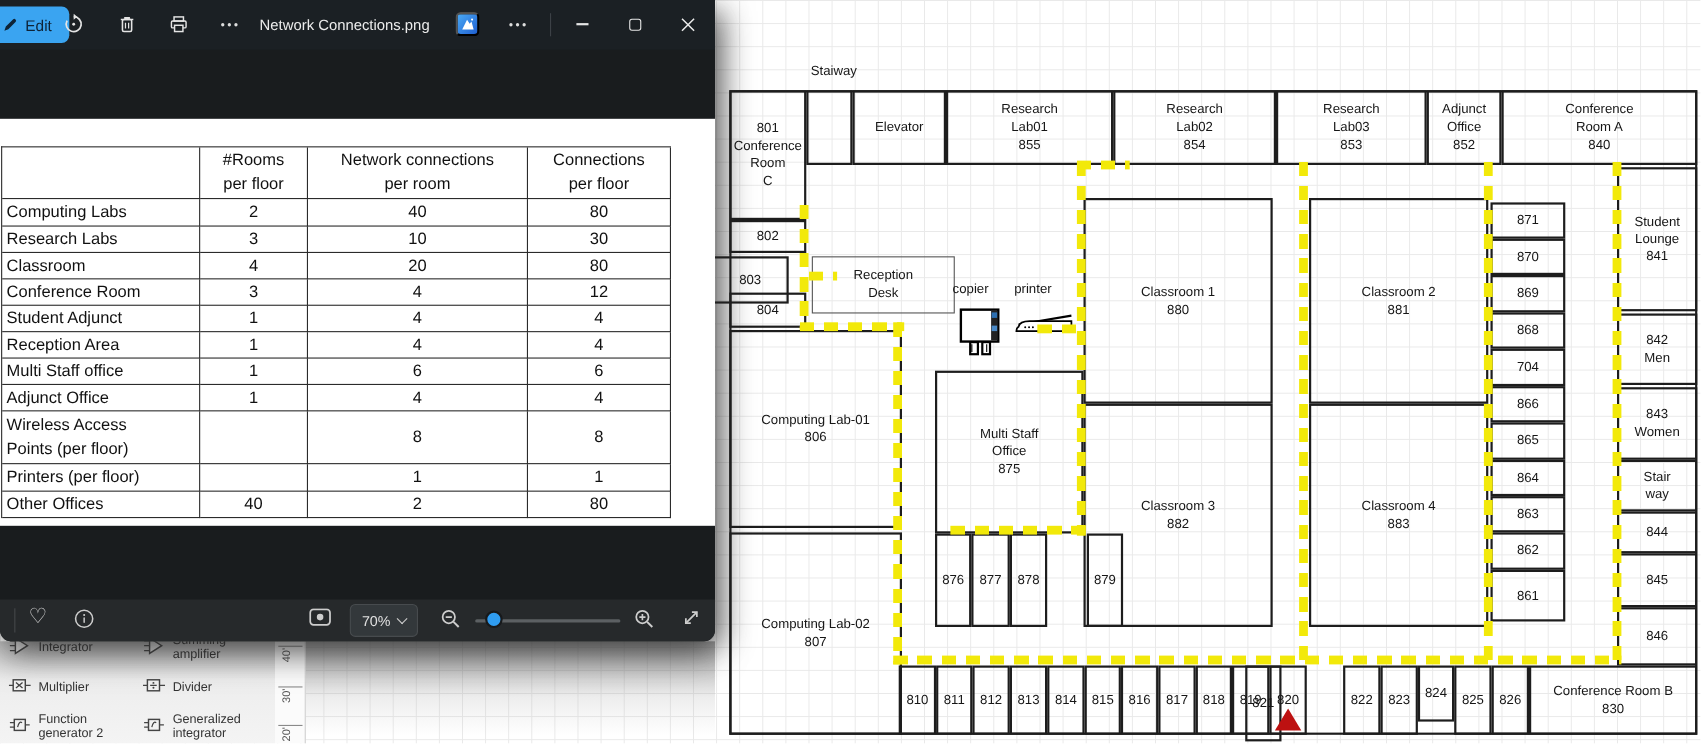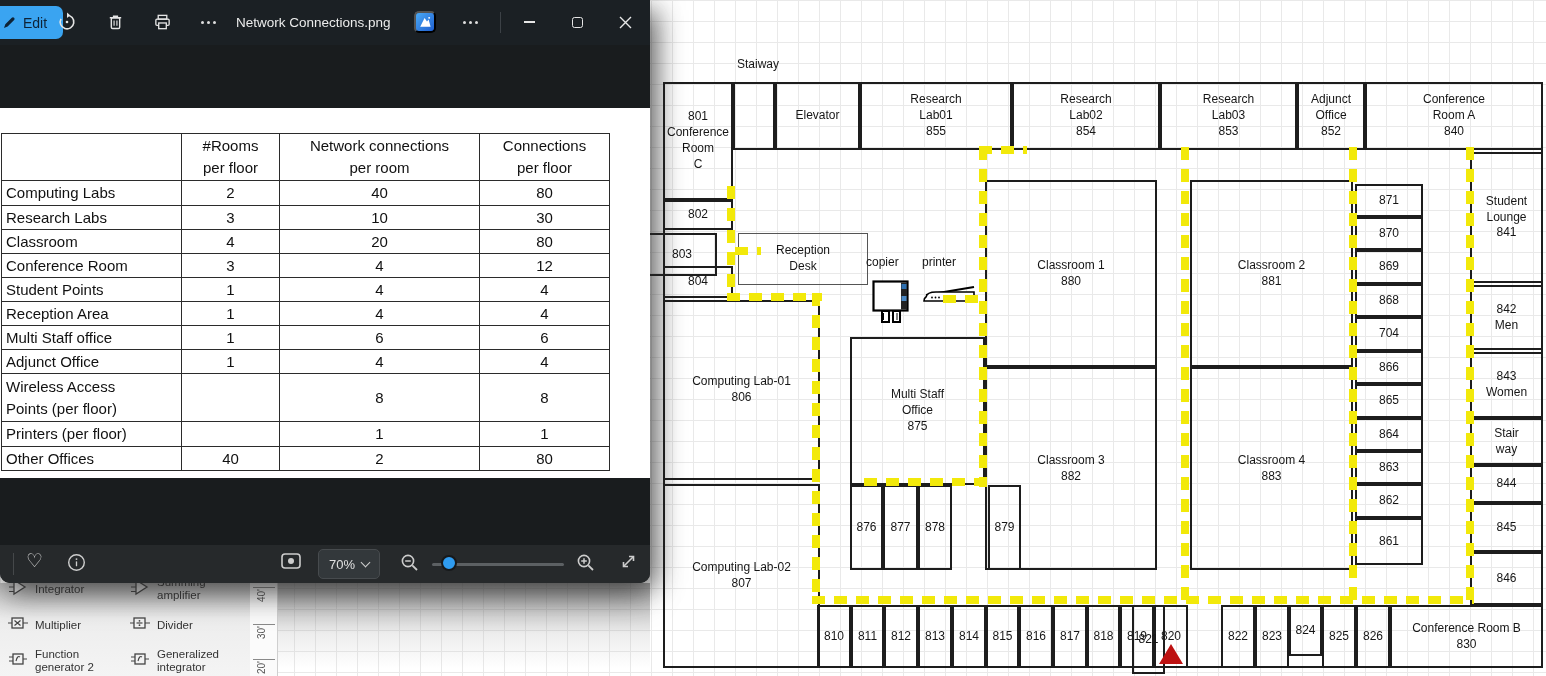--- a/index.html
+++ b/index.html
@@ -351,21 +351,21 @@
         <div class="nt-cell nt-num" style="height: 24px;">10</div>
         <div class="nt-cell nt-num" style="height: 24px;">30</div>
         <div class="nt-cell nt-label" style="height: 24px;">Classroom</div>
         <div class="nt-cell nt-num" style="height: 24px;">4</div>
         <div class="nt-cell nt-num" style="height: 24px;">20</div>
         <div class="nt-cell nt-num" style="height: 24px;">80</div>
         <div class="nt-cell nt-label" style="height: 24px;">Conference Room</div>
         <div class="nt-cell nt-num" style="height: 24px;">3</div>
         <div class="nt-cell nt-num" style="height: 24px;">4</div>
         <div class="nt-cell nt-num" style="height: 24px;">12</div>
-        <div class="nt-cell nt-label" style="height: 24px;">Student Points</div>
+        <div class="nt-cell nt-label" style="height: 24px;">Student Adjunct</div>
         <div class="nt-cell nt-num" style="height: 24px;">1</div>
         <div class="nt-cell nt-num" style="height: 24px;">4</div>
         <div class="nt-cell nt-num" style="height: 24px;">4</div>
         <div class="nt-cell nt-label" style="height: 24px;">Reception Area</div>
         <div class="nt-cell nt-num" style="height: 24px;">1</div>
         <div class="nt-cell nt-num" style="height: 24px;">4</div>
         <div class="nt-cell nt-num" style="height: 24px;">4</div>
         <div class="nt-cell nt-label" style="height: 24px;">Multi Staff office</div>
         <div class="nt-cell nt-num" style="height: 24px;">1</div>
         <div class="nt-cell nt-num" style="height: 24px;">6</div>

